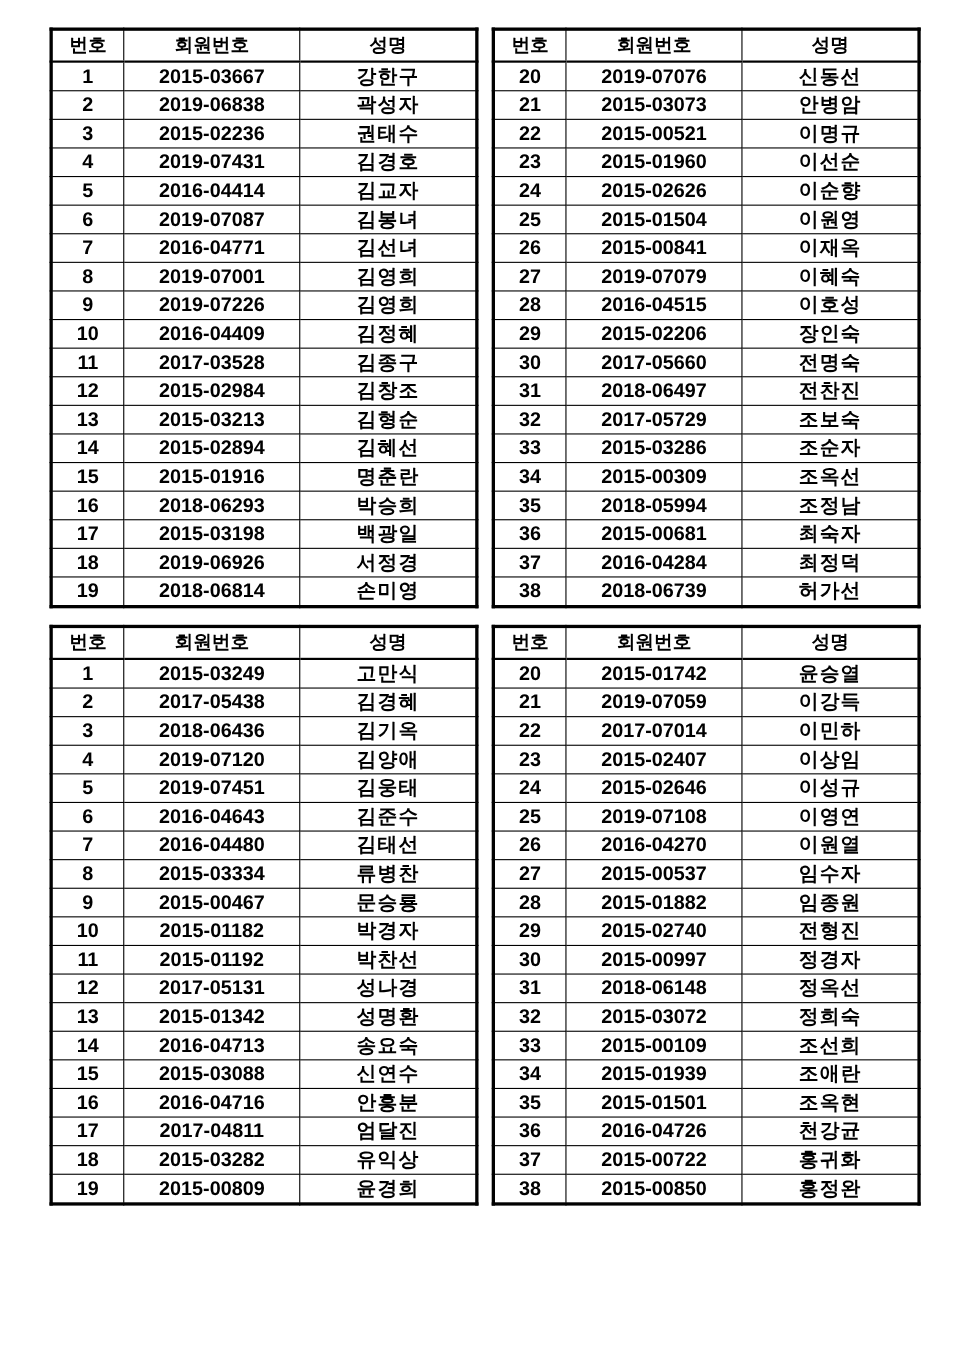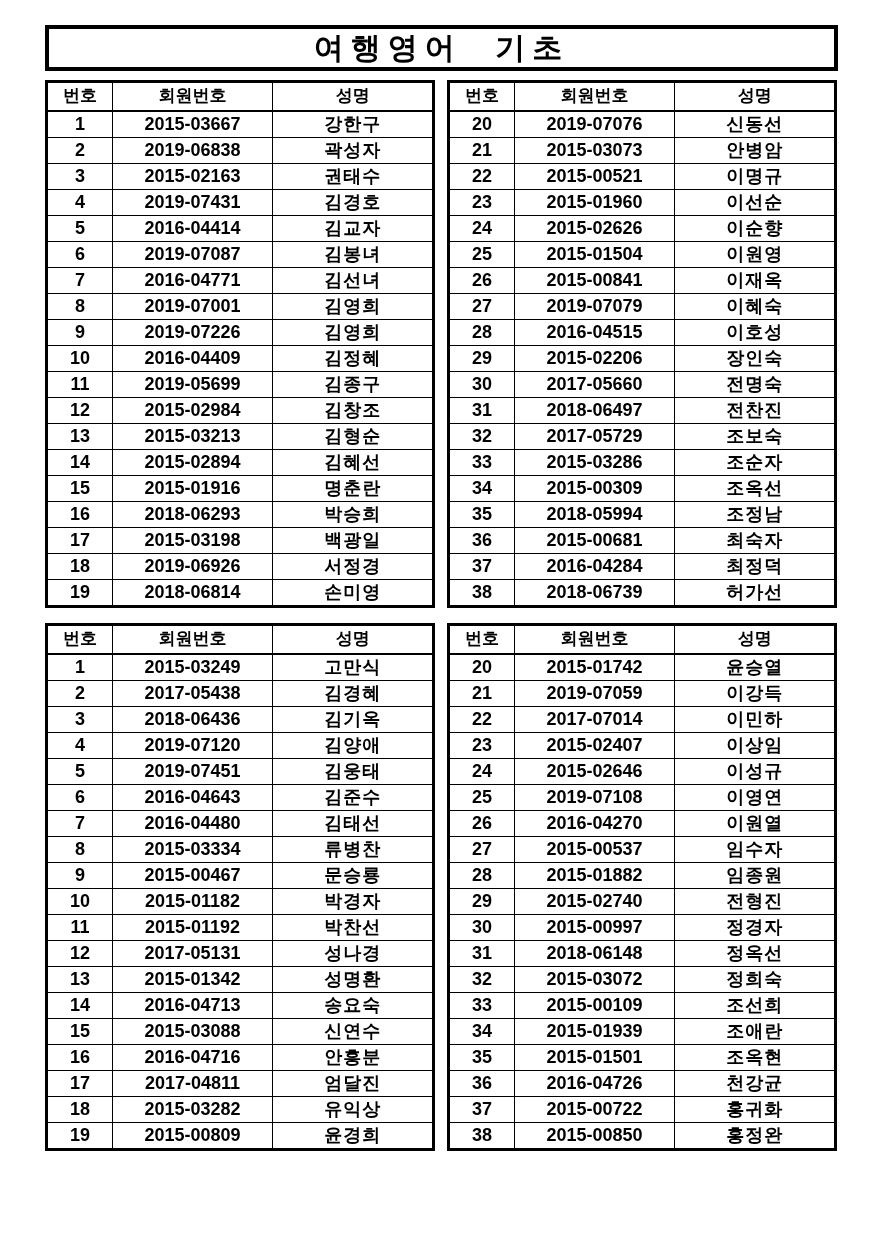--- a/index.html
+++ b/index.html
@@ -64,23 +64,20 @@
   }
   table.member-table td[data-name="cell-name"] {
     letter-spacing: 1px;
   }
 </style>
 </head>
 <body>
 
 <div class="page" data-name="document-page">
 
-  <div class="title-box" data-name="section-title-basic">
-    <span data-name="section-title-basic-label">여행영어 기초</span>
-  </div>
 
   <div class="tables-row" data-name="section-basic-tables">
     <table class="member-table" data-name="member-table-basic-left">
       <colgroup>
           <col class="c-num">
           <col class="c-id">
           <col class="c-name">
         </colgroup>
       <thead>
         <tr data-name="header-row">
@@ -95,21 +92,21 @@
             <td data-name="cell-member-id">2015-03667</td>
             <td data-name="cell-name">강한구</td>
           </tr>
           <tr data-name="table-row">
             <td data-name="cell-number">2</td>
             <td data-name="cell-member-id">2019-06838</td>
             <td data-name="cell-name">곽성자</td>
           </tr>
           <tr data-name="table-row">
             <td data-name="cell-number">3</td>
-            <td data-name="cell-member-id">2015-02163</td>
+            <td data-name="cell-member-id">2015-02236</td>
             <td data-name="cell-name">권태수</td>
           </tr>
           <tr data-name="table-row">
             <td data-name="cell-number">4</td>
             <td data-name="cell-member-id">2019-07431</td>
             <td data-name="cell-name">김경호</td>
           </tr>
           <tr data-name="table-row">
             <td data-name="cell-number">5</td>
             <td data-name="cell-member-id">2016-04414</td>
@@ -135,21 +132,21 @@
             <td data-name="cell-member-id">2019-07226</td>
             <td data-name="cell-name">김영희</td>
           </tr>
           <tr data-name="table-row">
             <td data-name="cell-number">10</td>
             <td data-name="cell-member-id">2016-04409</td>
             <td data-name="cell-name">김정혜</td>
           </tr>
           <tr data-name="table-row">
             <td data-name="cell-number">11</td>
-            <td data-name="cell-member-id">2019-05699</td>
+            <td data-name="cell-member-id">2017-03528</td>
             <td data-name="cell-name">김종구</td>
           </tr>
           <tr data-name="table-row">
             <td data-name="cell-number">12</td>
             <td data-name="cell-member-id">2015-02984</td>
             <td data-name="cell-name">김창조</td>
           </tr>
           <tr data-name="table-row">
             <td data-name="cell-number">13</td>
             <td data-name="cell-member-id">2015-03213</td>

